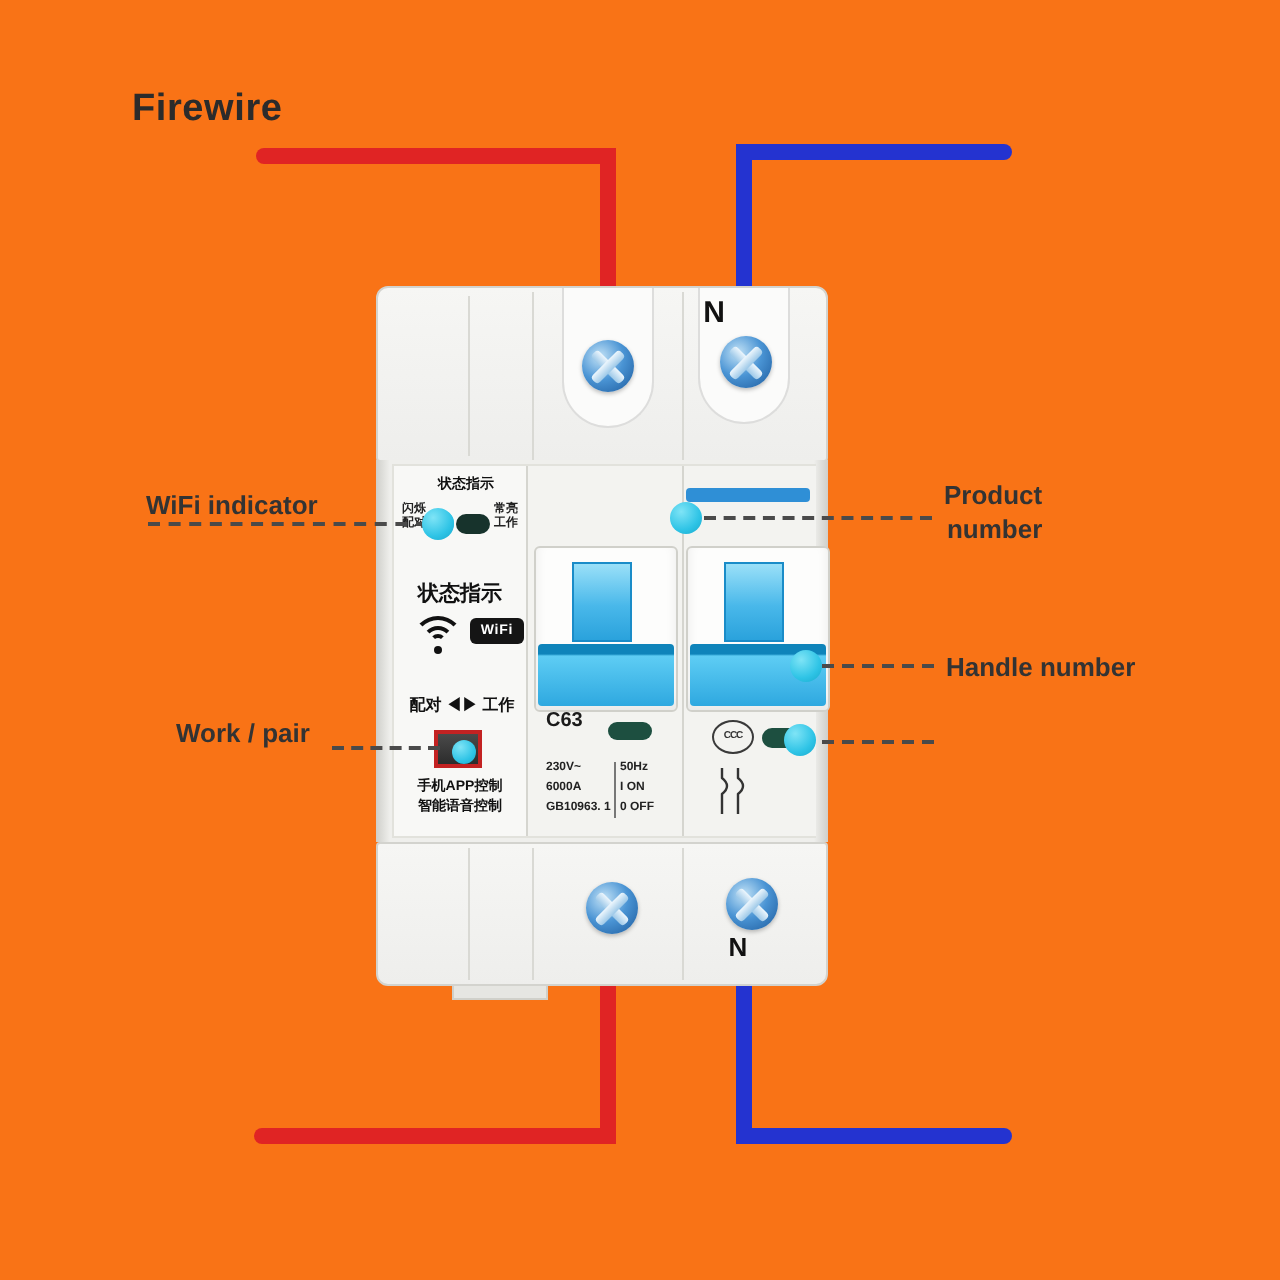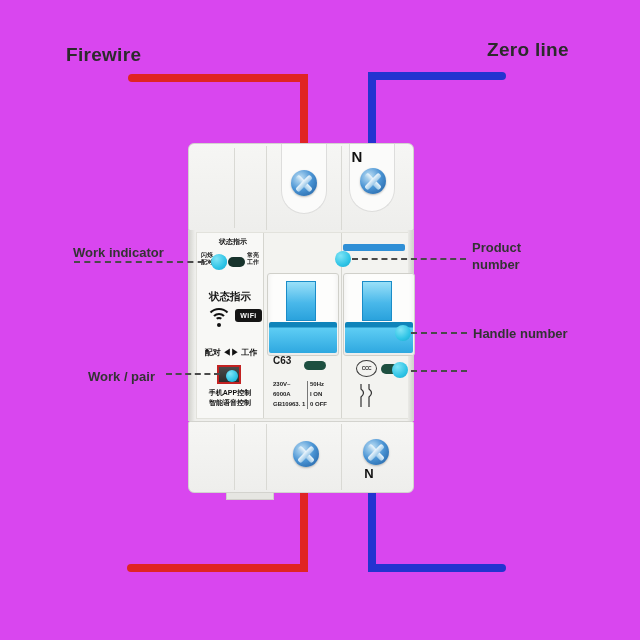--- a/index.html
+++ b/index.html
@@ -1,16 +1,16 @@
 <!DOCTYPE html>
 <html><head>
 <meta charset="utf-8">
 <style>
   html,body{margin:0;padding:0;background:#ffffff;}
-  .canvas{position:relative;width:640px;height:640px;background:#d946ef;overflow:hidden;
+  .canvas{position:relative;width:640px;height:640px;background:#f97316;overflow:hidden;
           font-family:"Liberation Sans", sans-serif;color:#222;}
   .abs{position:absolute;}
 
   
   .wire{position:absolute;z-index:1;}
   .wire.red{background:#e02424;}
   .wire.blue{background:#2433d0;}
 
   
   .big-label{position:absolute;font-size:19px;font-weight:bold;color:#2b2b2b;z-index:5;letter-spacing:.3px;}
@@ -94,30 +94,29 @@
   <div class="wire red abs" style="left:128px;top:74px;width:180px;height:8px;border-radius:4px 0 0 4px;"></div>
   <div class="wire red abs" style="left:300px;top:74px;width:8px;height:80px;"></div>
   <div class="wire blue abs" style="left:368px;top:72px;width:138px;height:8px;border-radius:0 4px 4px 0;"></div>
   <div class="wire blue abs" style="left:368px;top:72px;width:8px;height:82px;"></div>
   <div class="wire red abs" style="left:300px;top:488px;width:8px;height:84px;"></div>
   <div class="wire red abs" style="left:127px;top:564px;width:181px;height:8px;border-radius:4px 0 0 4px;"></div>
   <div class="wire blue abs" style="left:368px;top:488px;width:8px;height:84px;"></div>
   <div class="wire blue abs" style="left:368px;top:564px;width:138px;height:8px;border-radius:0 4px 4px 0;"></div>
 
   <div class="big-label" style="left:66px;top:44px;">Firewire</div>
-  <div class="big-label" style="left:487px;top:39px;">Zero line</div>
-
-  <div class="small-label" style="left:73px;top:244px;">Work indicator</div>
+
+  <div class="small-label" style="left:73px;top:244px;">WiFi indicator</div>
   <div class="dash" style="left:74px;top:261px;width:140px;"></div>
   <div class="dot" style="left:211px;top:254px;"></div>
 
-  <div class="small-label" style="left:88px;top:368px;">Work / pair</div>
+  <div class="small-label" style="left:88px;top:358px;">Work / pair</div>
   <div class="dash" style="left:166px;top:373px;width:54px;"></div>
 
-  <div class="small-label" style="left:472px;top:239px;">
+  <div class="small-label" style="left:472px;top:239px;text-align:right;">
     <div>Product</div>
     <div>number</div>
   </div>
   <div class="dash" style="left:352px;top:258px;width:114px;"></div>
   <div class="dot" style="left:335px;top:251px;"></div>
 
   <div class="small-label" style="left:473px;top:325px;">Handle number</div>
   <div class="dash" style="left:411px;top:332px;width:56px;"></div>
   <div class="dot" style="left:395px;top:325px;"></div>
 

